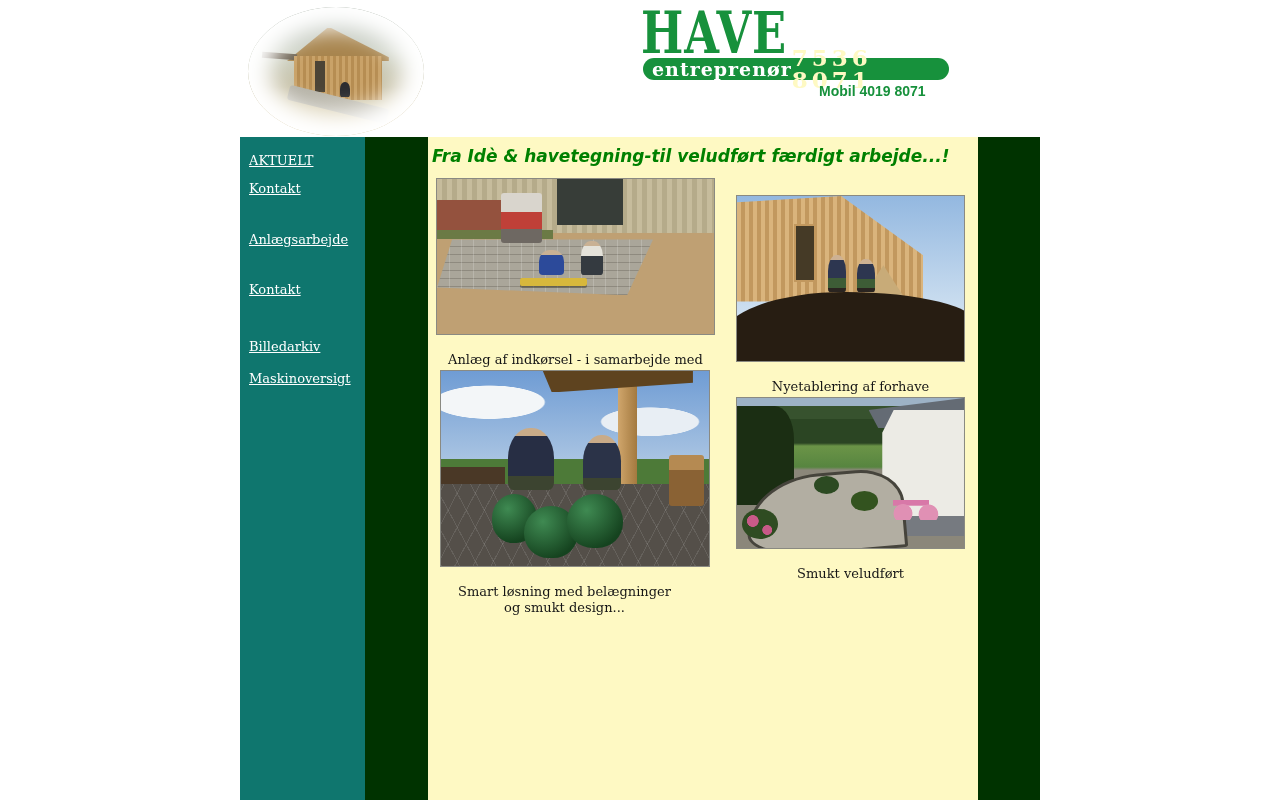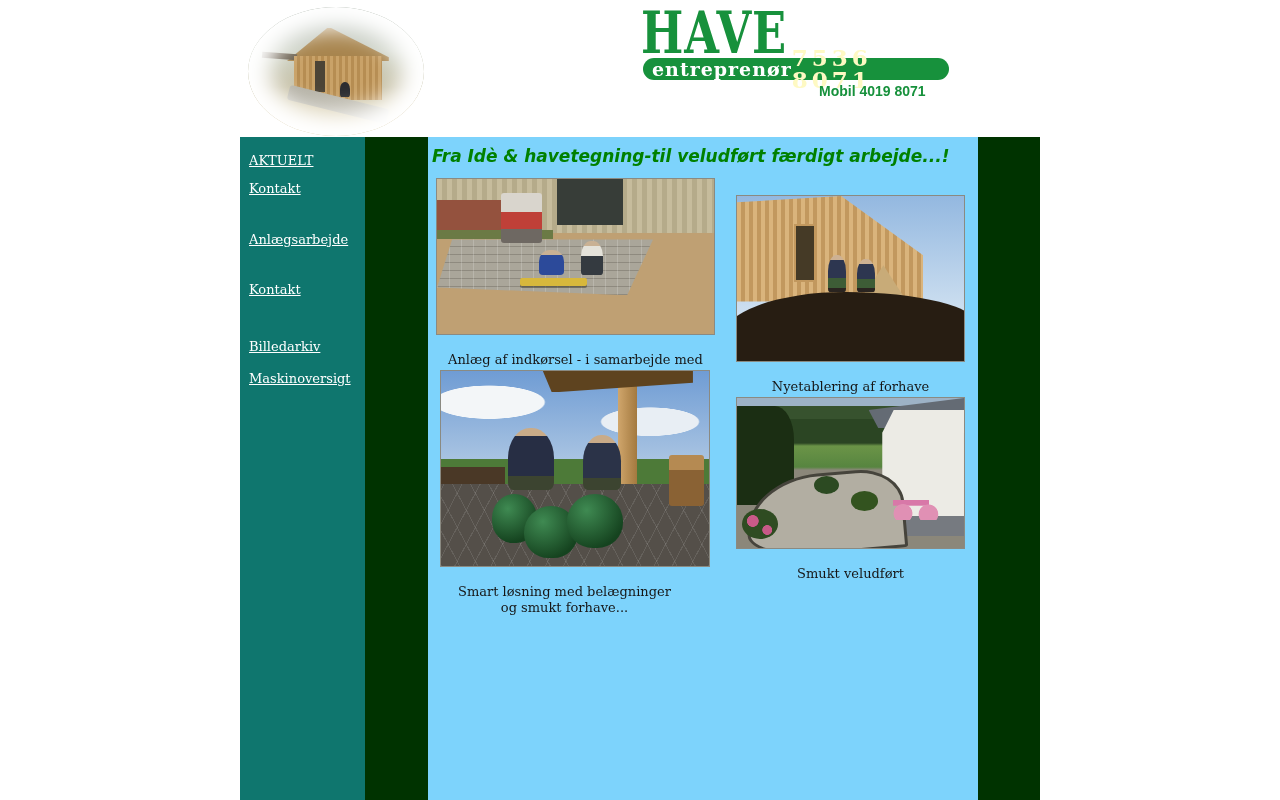--- a/index.html
+++ b/index.html
@@ -42,21 +42,21 @@
 
   
   .col-menu  { position:absolute; left:240px; top:137px; width:125px; height:663px; background:#0f766e; }
   .col-dark  { position:absolute; left:365px; top:137px; width:63px;  height:663px; background:#003300; }
   .col-right { position:absolute; left:978px; top:137px; width:62px;  height:663px; background:#003300; }
 
   .menu-link { position:absolute; left:9px; font:13px "DejaVu Serif", serif; color:#fff;
     text-decoration:underline; cursor:pointer; white-space:nowrap; }
 
   
-  .content { position:absolute; left:428px; top:137px; width:550px; height:663px; background:#7dd3fc; }
+  .content { position:absolute; left:428px; top:137px; width:550px; height:663px; background:#fef9c3; }
   .page-title { position:absolute; left:4px; top:9px;
     font:bold italic 17px "DejaVu Sans", sans-serif; color:#008000; }
 
   .fig { position:absolute; }
   .photo { position:relative; overflow:hidden; border:1px solid #8a8a82; }
   .caption { margin-top:17px; text-align:center; font:13px/16px "DejaVu Serif", serif; color:#161616; }
 
   
   .p1 { width:279px; height:157px; background:#bfa073; }
   .p1-wall { position:absolute; left:0; top:0; width:100%; height:35%;
@@ -222,21 +222,21 @@
         <div class="p3-beam"></div>
         <div class="p3-man1"></div>
         <div class="p3-man2"></div>
         <div class="p3-pot1"></div>
         <div class="p3-pot2"></div>
         <div class="p3-pot3"></div>
         <div class="p3-chair"></div>
       </div>
       <div class="caption">
         <span>Smart løsning med belægninger</span><br>
-        <span>og smukt forhave...</span>
+        <span>og smukt design...</span>
       </div>
     </div>
 
     <div class="fig" style="left:308px; top:260px; width:229px">
       <div class="photo p4">
         <div class="p4-hedge"></div>
         <div class="p4-roof"></div>
         <div class="p4-house"></div>
         <div class="p4-path"></div>
         <div class="p4-shrub1"></div>

